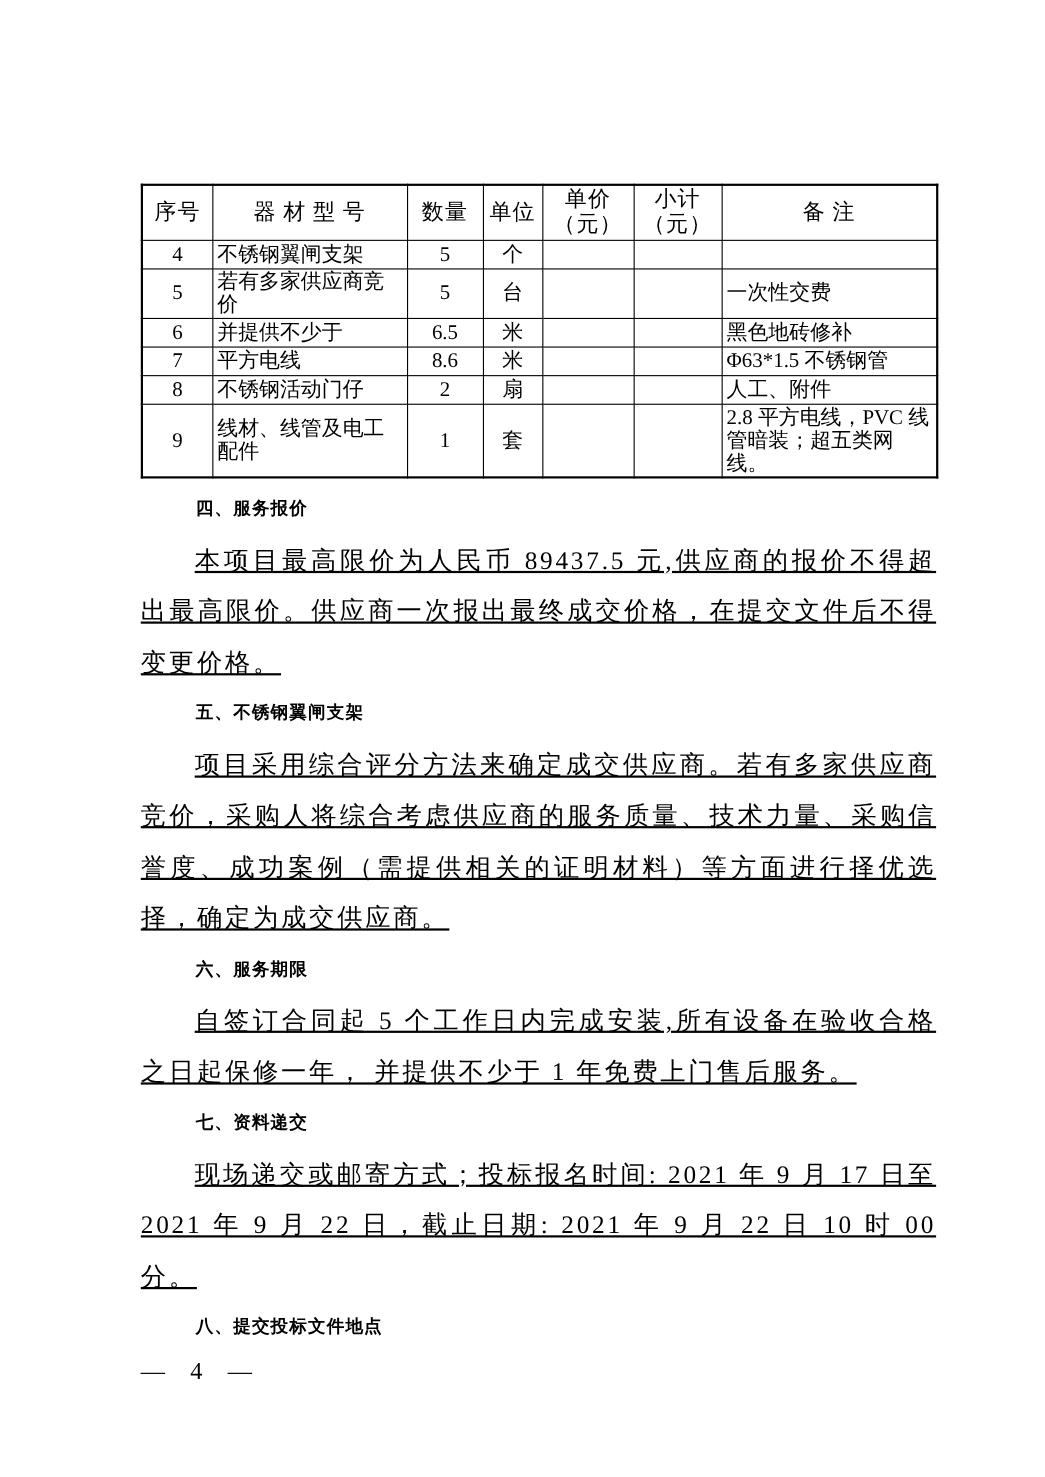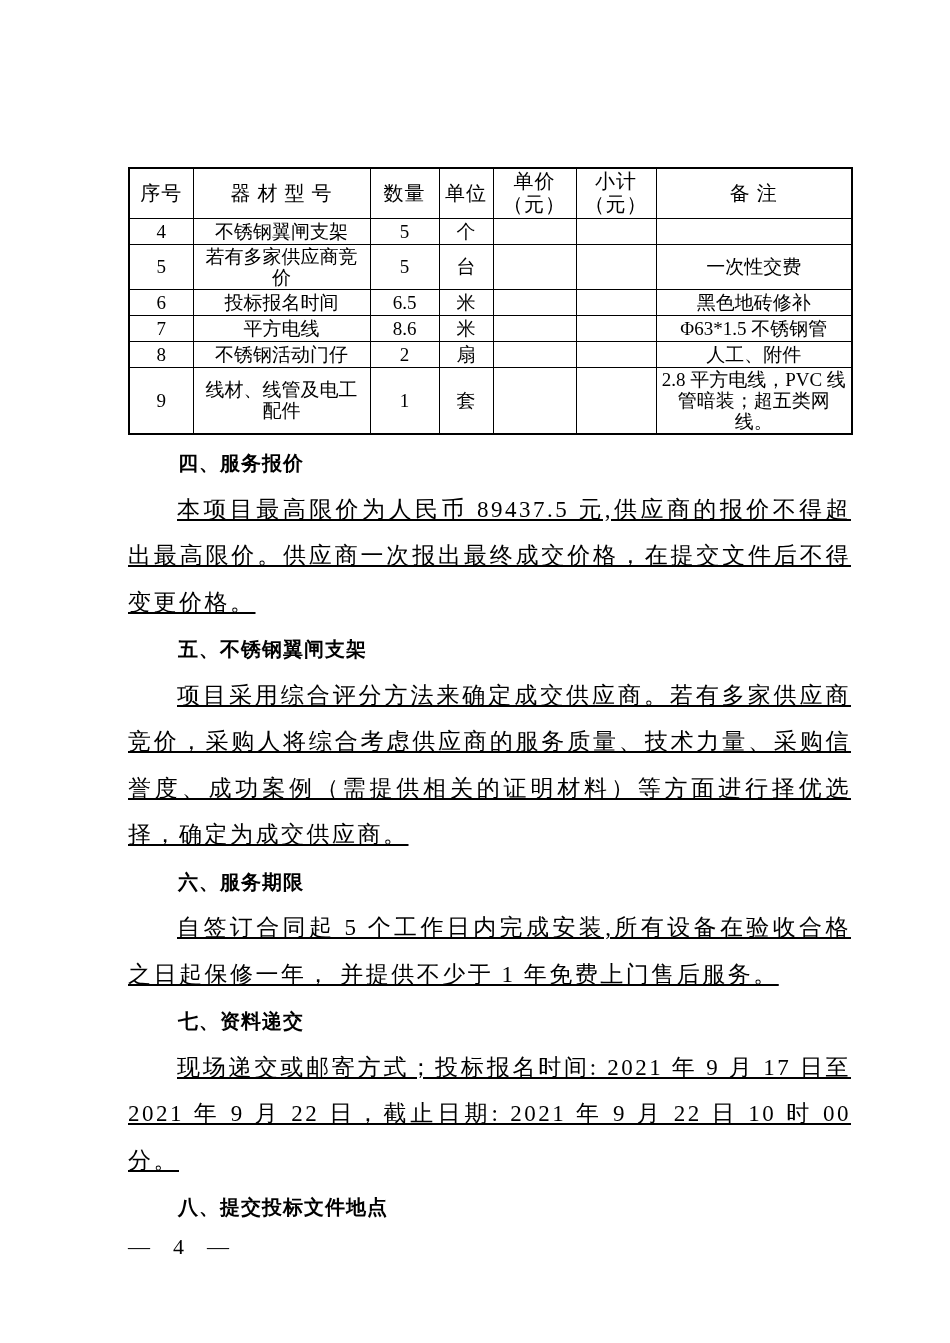--- a/index.html
+++ b/index.html
@@ -40,35 +40,35 @@
     letter-spacing: 1px;
   }
   table.equip tbody tr { height: 26px; }
   table.equip tbody tr.tall { height: 45px; }
   table.equip td {
     font-size: 19px;
     line-height: 21px;
     padding: 1px 4px;
   }
   td.c { text-align: center; }
-  td.l { text-align: center; padding-left: 7px; }
+  td.l { text-align: left; padding-left: 7px; }
 
   
   .doc-body {
     position: absolute;
     left: 128px;
     top: 440px;
     width: 723px;
     font-size: 23px;
     line-height: 46.5px;
   }
   .sec-heading {
     font-family: "Liberation Sans", sans-serif;
     font-weight: bold;
-    font-size: 20px;
+    font-size: 16px;
     line-height: 46.5px;
     padding-left: 50px;
     letter-spacing: 1px;
   }
   .para {
     text-align: justify;
     text-align-last: left;
     text-indent: 49px;
     letter-spacing: 2.5px;
     line-height: 46.5px;
@@ -129,21 +129,21 @@
         <td class="c">5</td>
         <td class="l">若有多家供应商竞价</td>
         <td class="c">5</td>
         <td class="c">台</td>
         <td class="c"></td>
         <td class="c"></td>
         <td class="l">一次性交费</td>
       </tr>
       <tr>
         <td class="c">6</td>
-        <td class="l">投标报名时间</td>
+        <td class="l">并提供不少于</td>
         <td class="c">6.5</td>
         <td class="c">米</td>
         <td class="c"></td>
         <td class="c"></td>
         <td class="l">黑色地砖修补</td>
       </tr>
       <tr>
         <td class="c">7</td>
         <td class="l">平方电线</td>
         <td class="c">8.6</td>

